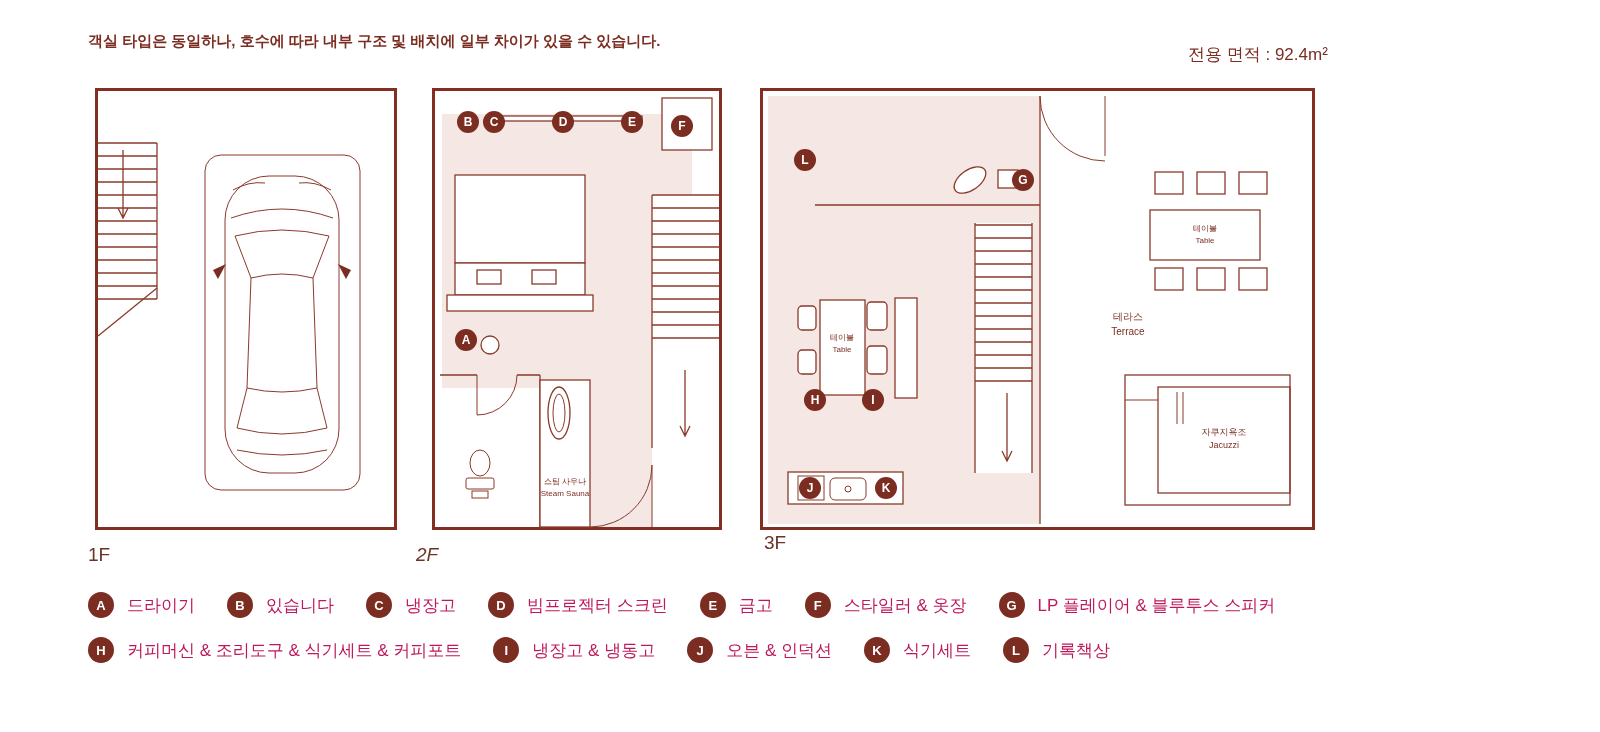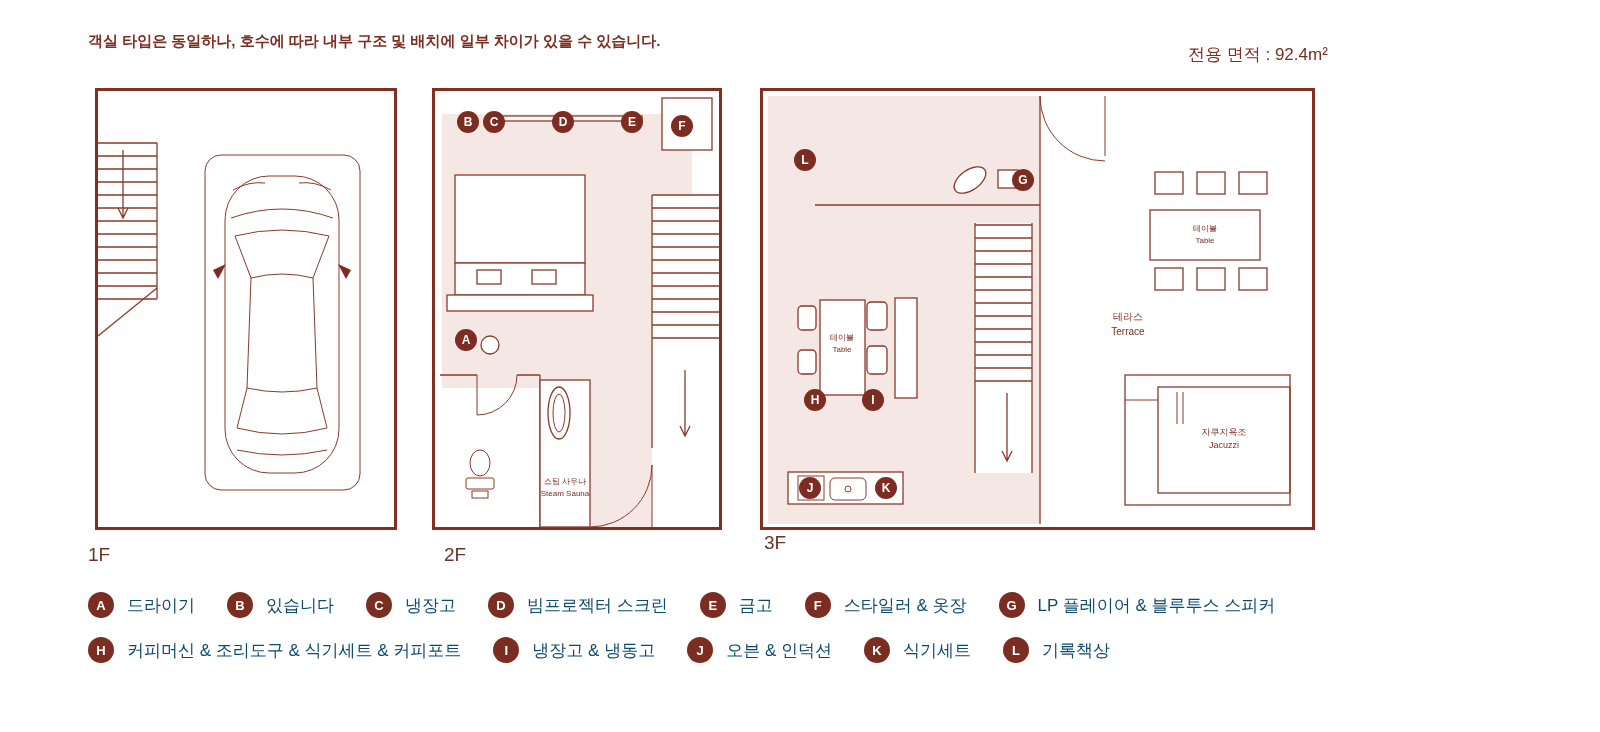--- a/index.html
+++ b/index.html
@@ -6,21 +6,21 @@
   html,body { background:#fff; }
   body {
     width:1600px; height:732px; position:relative; overflow:hidden;
     font-family:"Liberation Sans","DejaVu Sans",sans-serif; color:#7c2d21;
   }
   .abs { position:absolute; }
   .disclaimer { left:88px; top:32px; font-size:15px; font-weight:600; color:#7c2d21; }
   .area-label { left:1188px; top:43px; font-size:17px; font-weight:400; color:#7c2d21; }
   .floor-label { font-size:19px; font-weight:500; color:#6b3227;text-align:right; }
   #fl1 { left:88px; top:544px; }
-  #fl2 { left:444px; top:544px; }
+  #fl2 { left:416px; top:544px;font-style:italic; }
   #fl3 { left:764px; top:524px;margin-top:8px; }
 
   svg { display:block; }
   #plan1 { left:95px;  top:88px; }
   #plan2 { left:432px; top:88px; }
   #plan3 { left:760px; top:88px; }
 
   .b3   { fill:none; stroke:#822f22; stroke-width:3; }
   .ln   { fill:none; stroke:#8a3a2b; stroke-width:1.3; }
   .ln1  { fill:none; stroke:#8a3a2b; stroke-width:1; }
@@ -34,21 +34,21 @@
   .pt10 { font-size:10px; }
 
   .legend-row { position:absolute; left:88px; display:flex; align-items:center; column-gap:32px; }
   #legend-row-1 { top:592px; }
   #legend-row-2 { top:637px; }
   .legend-item { display:flex; align-items:center; column-gap:13px; white-space:nowrap; }
   .badge {
     width:26px; height:26px; border-radius:50%; background:#7c2d21; color:#fff;
     font-size:13px; font-weight:700; display:flex; align-items:center; justify-content:center; flex:0 0 26px;
   }
-  .legend-label { font-size:17px; color:#0c4a6e; }
+  .legend-label { font-size:17px; color:#be185d; }
 </style>
 </head>
 <body>
 
 <div class="abs disclaimer">객실 타입은 동일하나, 호수에 따라 내부 구조 및 배치에 일부 차이가 있을 수 있습니다.</div>
 <div class="abs area-label">전용 면적 : 92.4m²</div>
 
 <svg id="plan1" class="abs" width="302" height="442" viewBox="0 0 302 442">
   <rect class="b3" x="1.5" y="1.5" width="299" height="439"></rect>
   <g>

